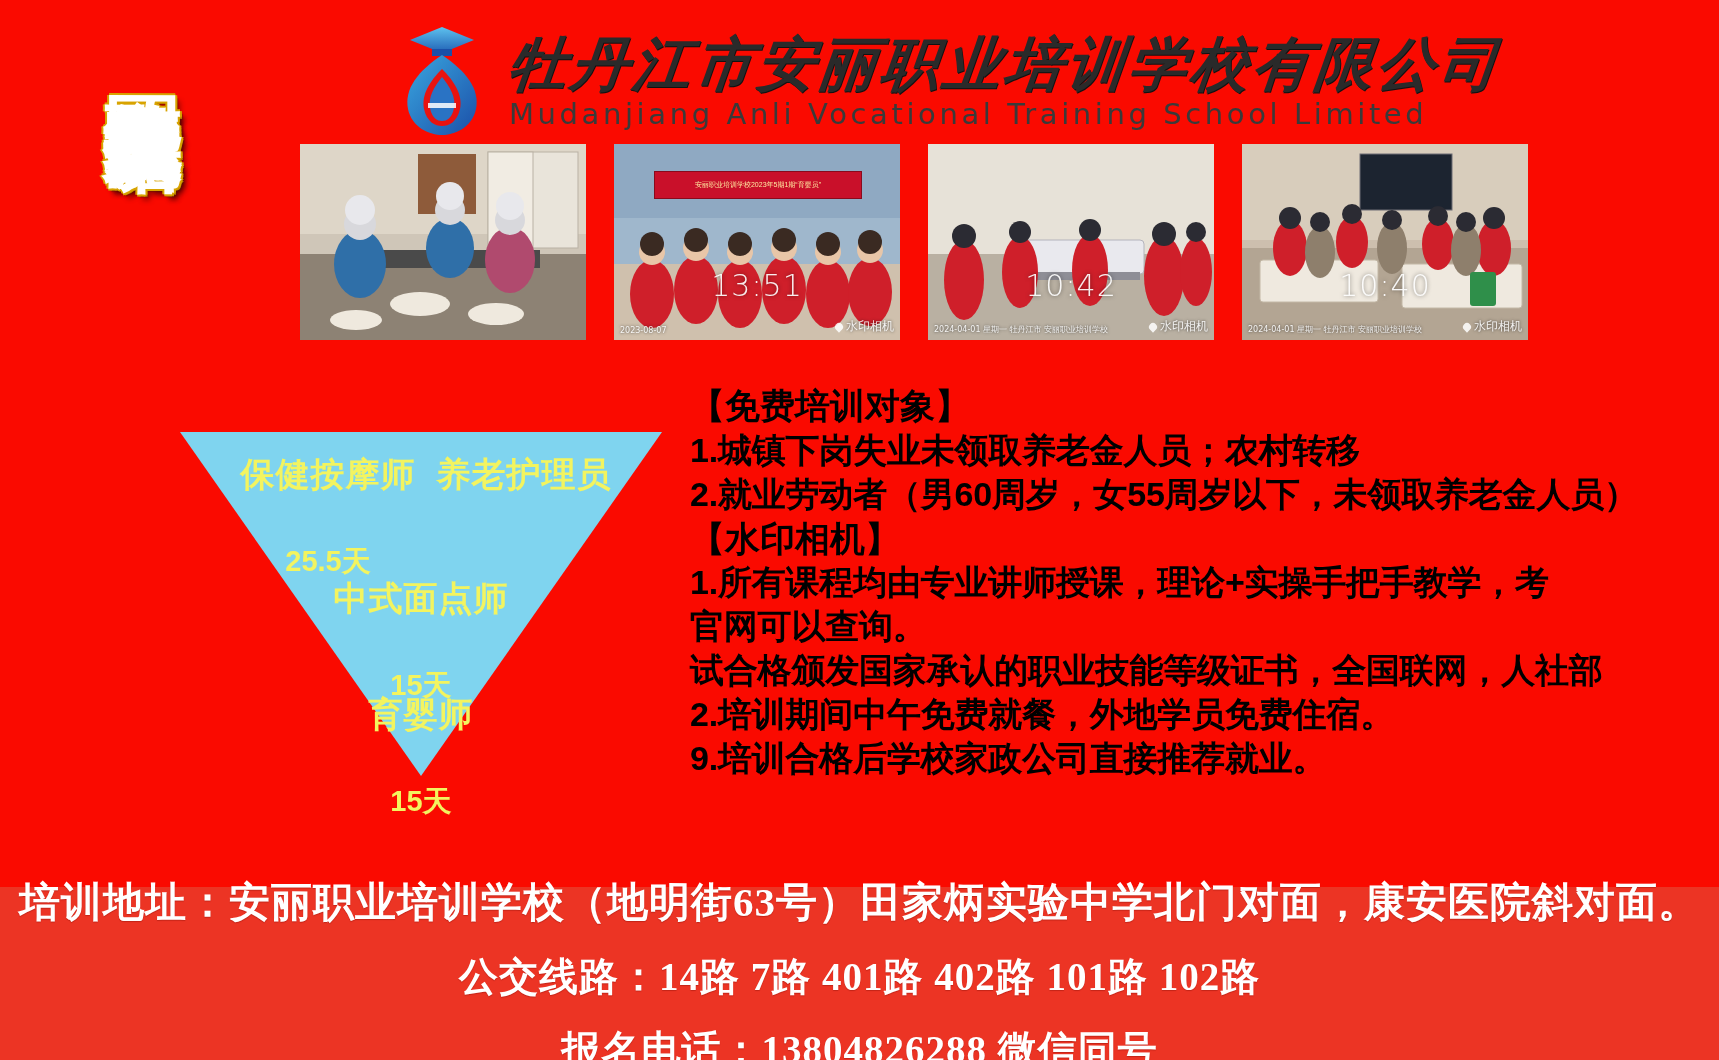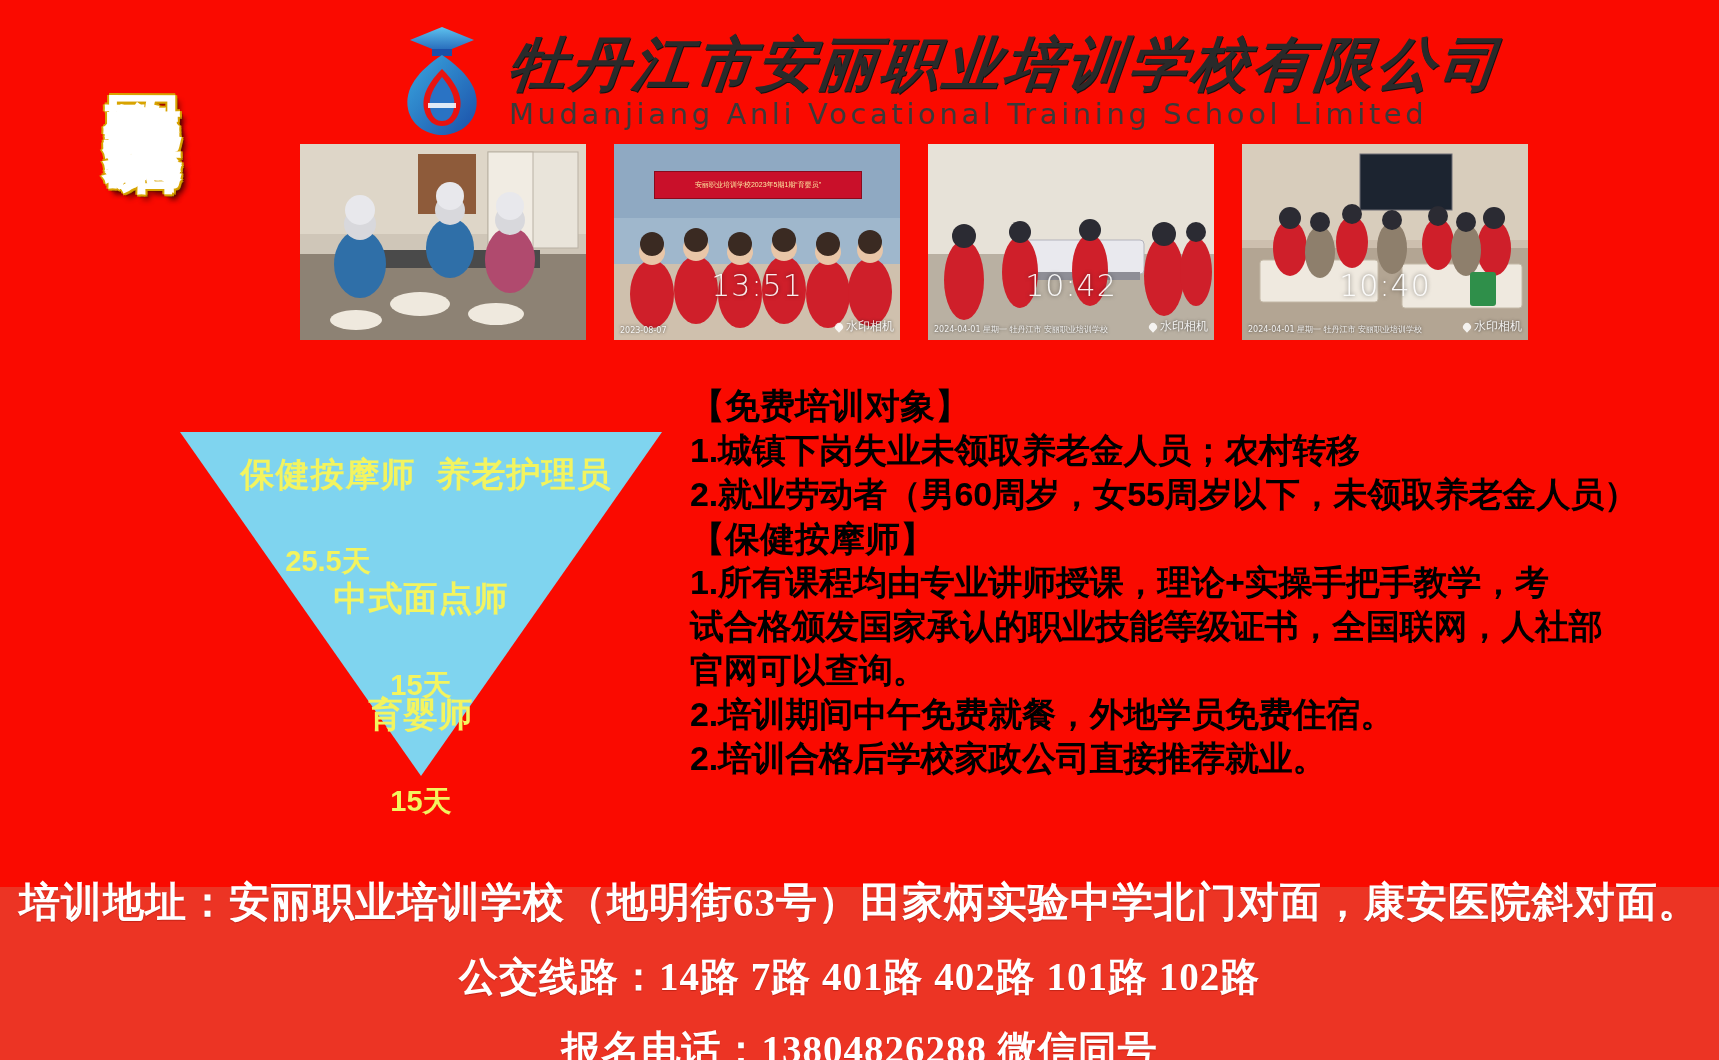--- a/index.html
+++ b/index.html
@@ -446,26 +446,26 @@
 
     <div class="tri-text tri-course-name" id="course-3-name">育婴师</div>
     <div class="tri-text tri-course-days" id="course-3-days">15天</div>
   </div>
 
   <div id="info-column">
     <div class="info-heading">【免费培训对象】</div>
     <div class="info-line">1.城镇下岗失业未领取养老金人员；农村转移</div>
     <div class="info-line">2.就业劳动者（男60周岁，女55周岁以下，未领取养老金人员）</div>
 
-    <div class="info-heading">【保健按摩师】</div>
+    <div class="info-heading">【水印相机】</div>
     <div class="info-line">1.所有课程均由专业讲师授课，理论+实操手把手教学，考</div>
+    <div class="info-line indent">官网可以查询。</div>
     <div class="info-line indent">试合格颁发国家承认的职业技能等级证书，全国联网，人社部</div>
-    <div class="info-line indent">官网可以查询。</div>
     <div class="info-line">2.培训期间中午免费就餐，外地学员免费住宿。</div>
-    <div class="info-line">2.培训合格后学校家政公司直接推荐就业。</div>
+    <div class="info-line">9.培训合格后学校家政公司直接推荐就业。</div>
   </div>
 
   <div id="footer">
     <div class="footer-line" id="footer-address">培训地址：安丽职业培训学校（地明街63号）田家炳实验中学北门对面，康安医院斜对面。</div>
     <div class="footer-line" id="footer-bus">公交线路：14路 7路 401路 402路 101路 102路</div>
     <div class="footer-line" id="footer-phone">报名电话：13804826288 微信同号</div>
   </div>
 
 </div>
 

